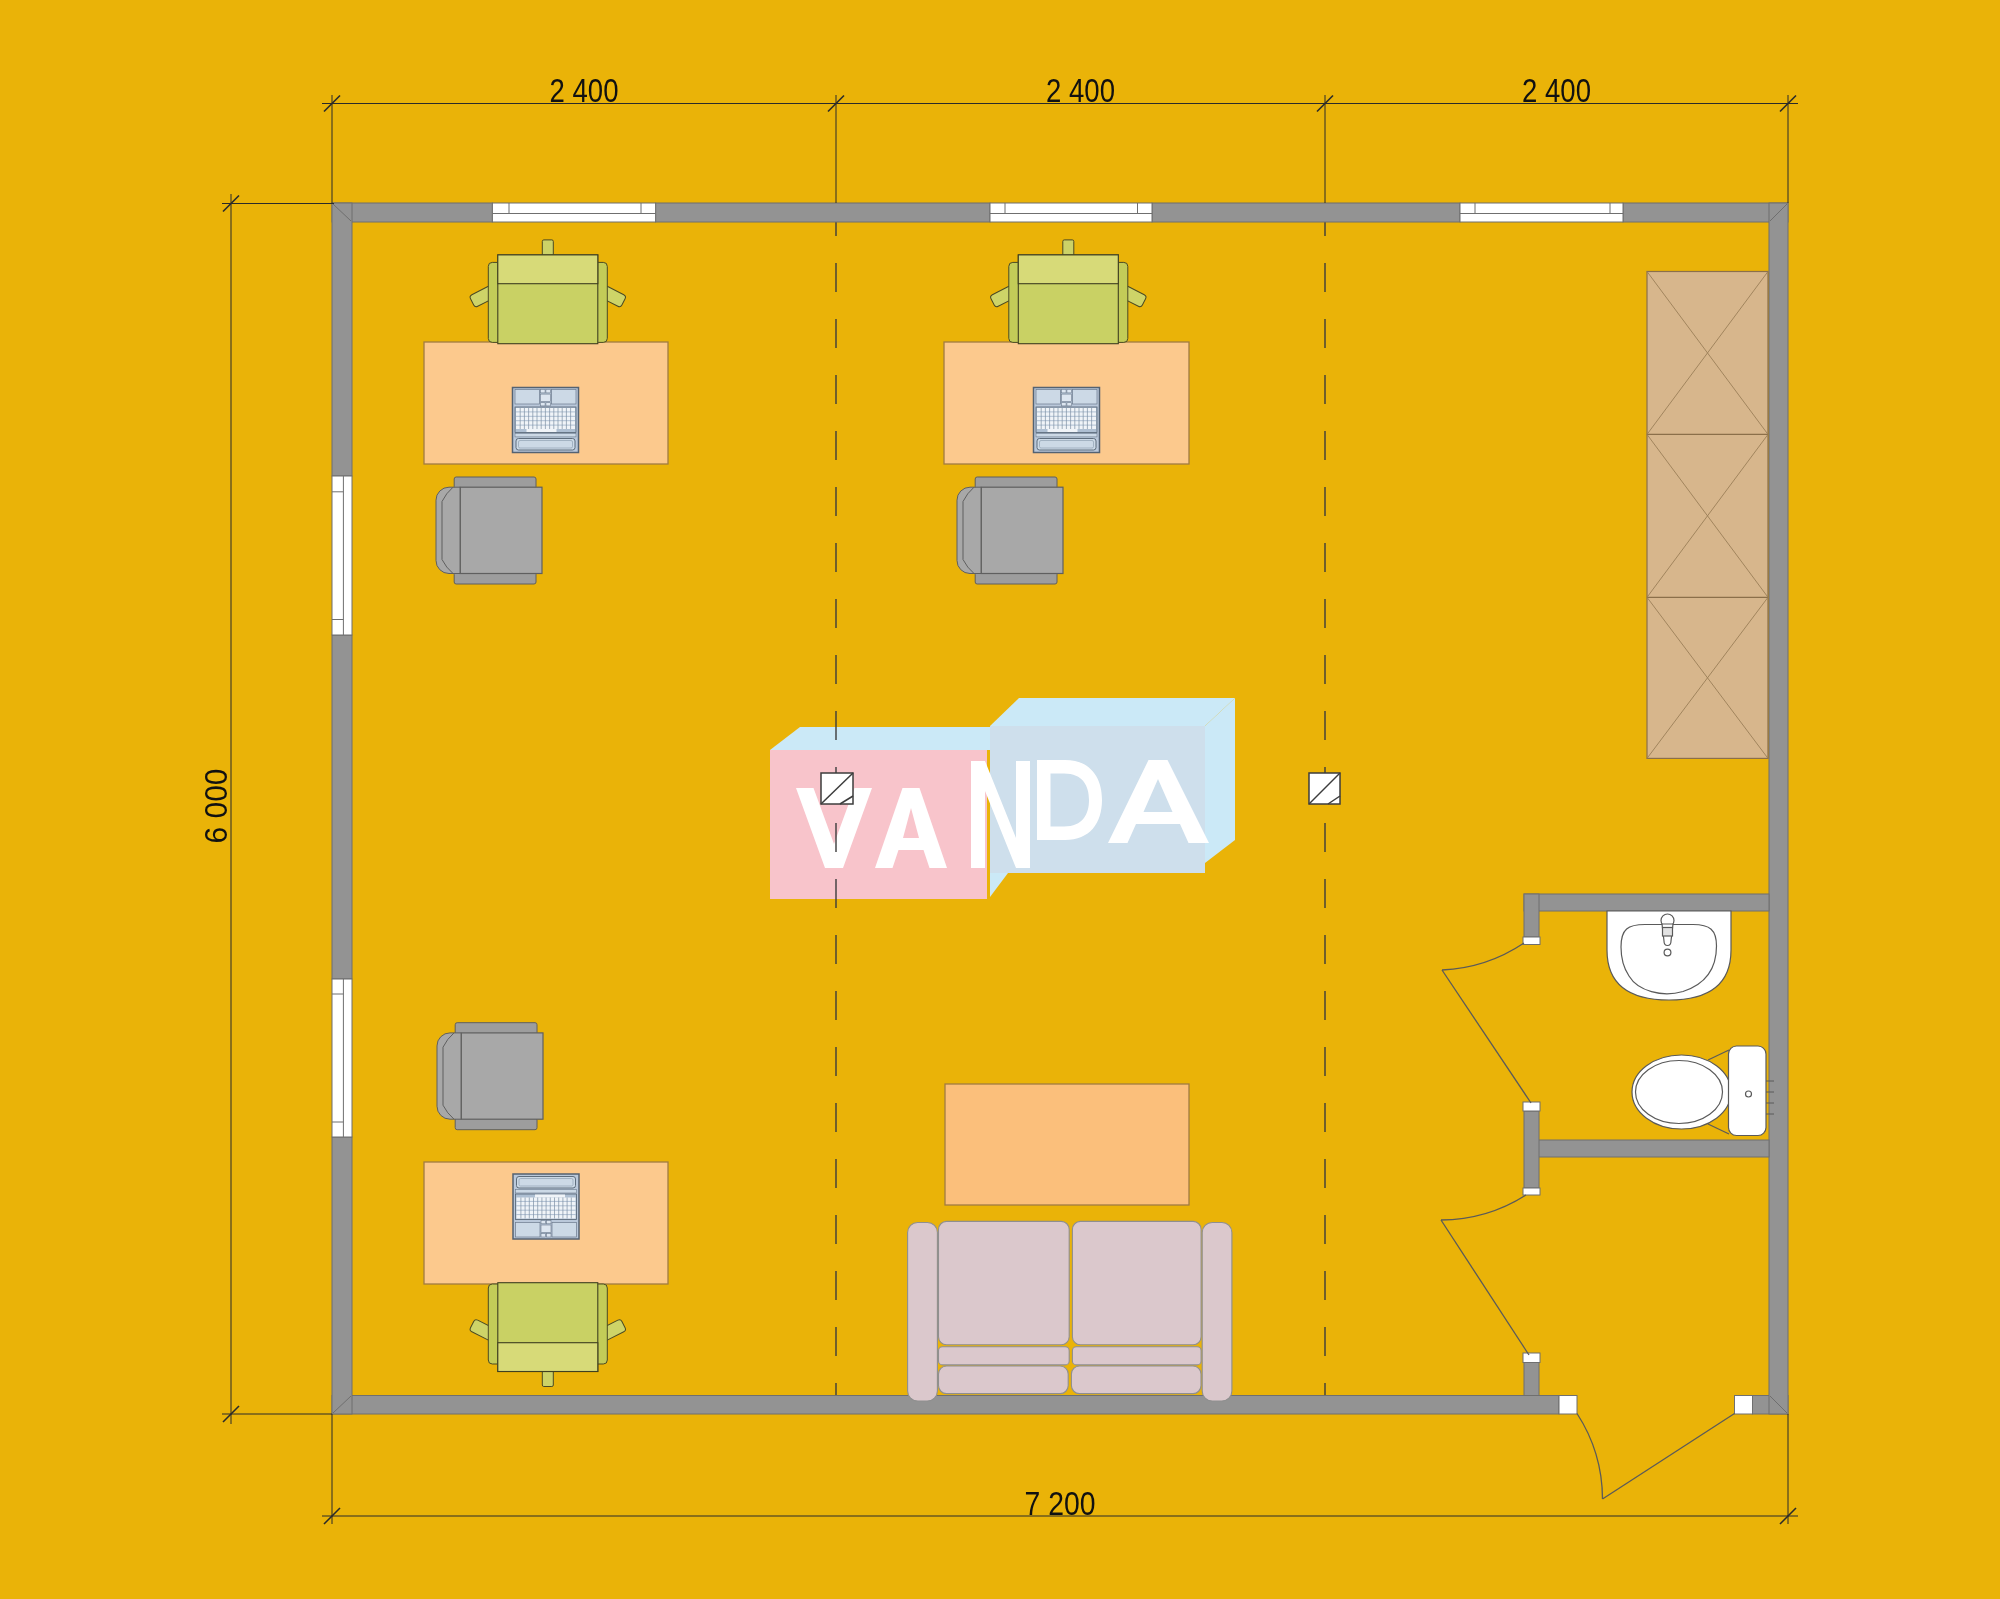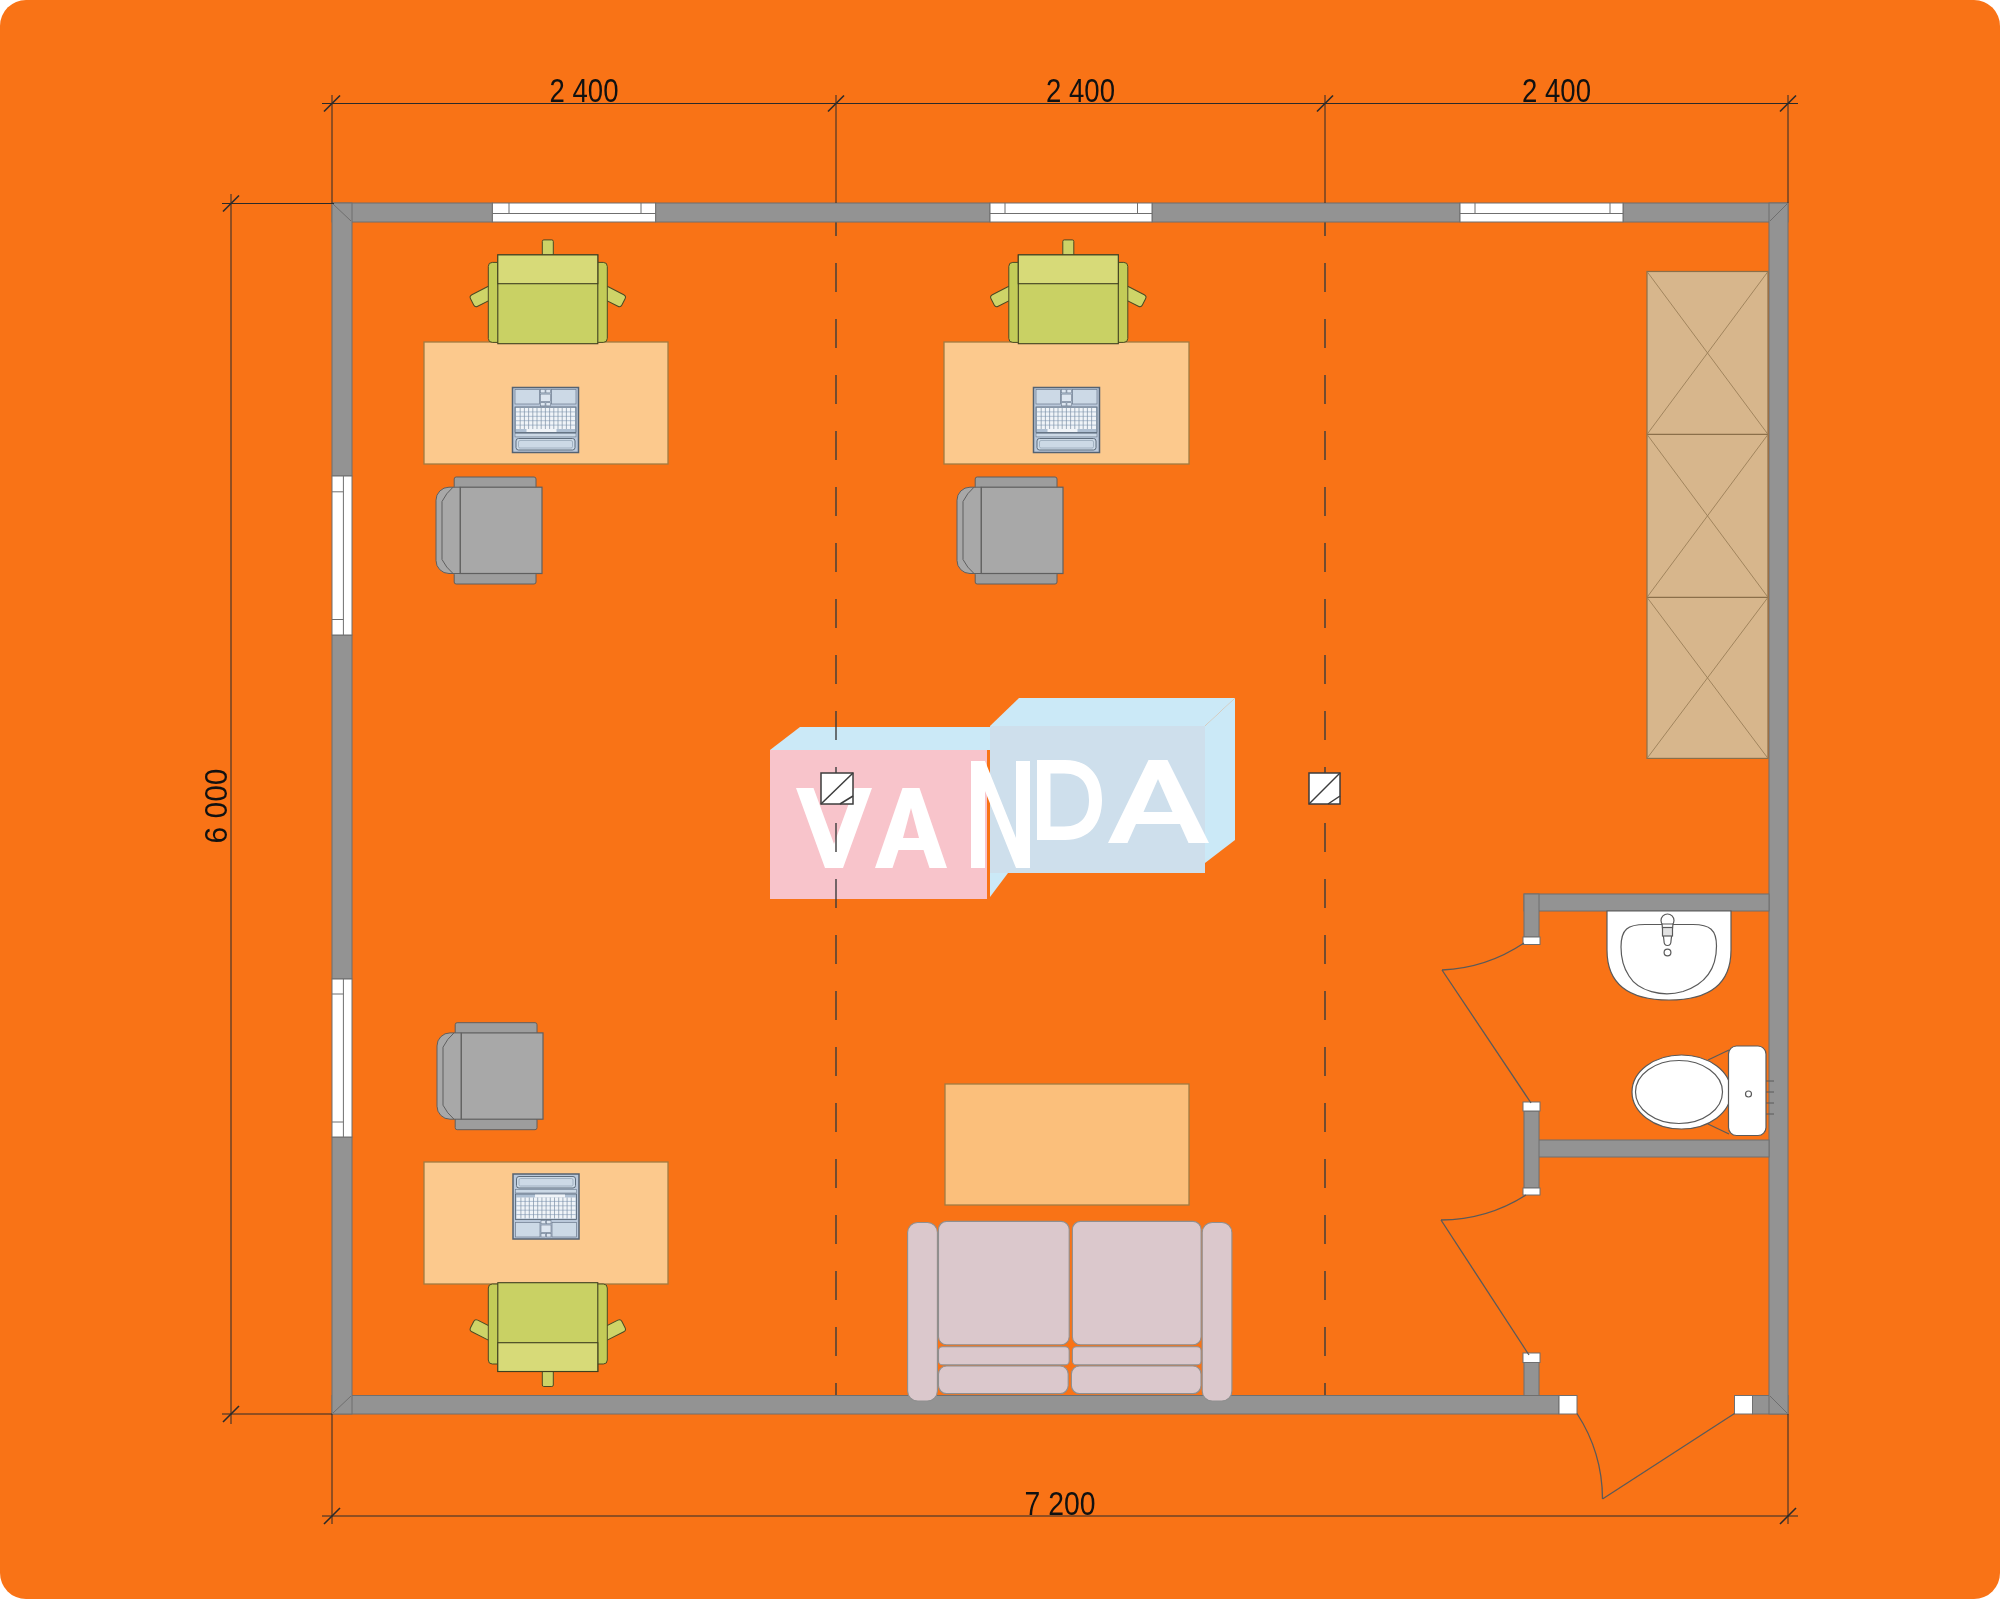--- a/index.html
+++ b/index.html
@@ -1,16 +1,16 @@
 <!DOCTYPE html>
 <html><head>
 <meta charset="utf-8">
 <style>
 html,body{margin:0;padding:0;background:#ffffff;}
-#plan{position:relative;width:2000px;height:1599px;background:#f97316;overflow:hidden;border-radius:26px;}
+#plan{position:relative;width:2000px;height:1599px;background:#eab308;overflow:hidden;}
 text{font-family:"Liberation Sans",sans-serif;}
 </style>
 </head>
 <body>
 <div id="plan">
 <svg width="2000" height="1599" viewBox="0 0 2000 1599" xmlns="http://www.w3.org/2000/svg">
 <defs>
 <g id="chairsym">
   <rect x="-5.5" y="-52" width="11" height="16" rx="1.5" fill="#ccd267" stroke="#4a4a24" stroke-width="1"></rect>
   <rect x="-77" y="-2" width="24" height="13" rx="3" fill="#ced468" stroke="#4a4a24" stroke-width="1" transform="rotate(-27 -65 4.5)"></rect>

